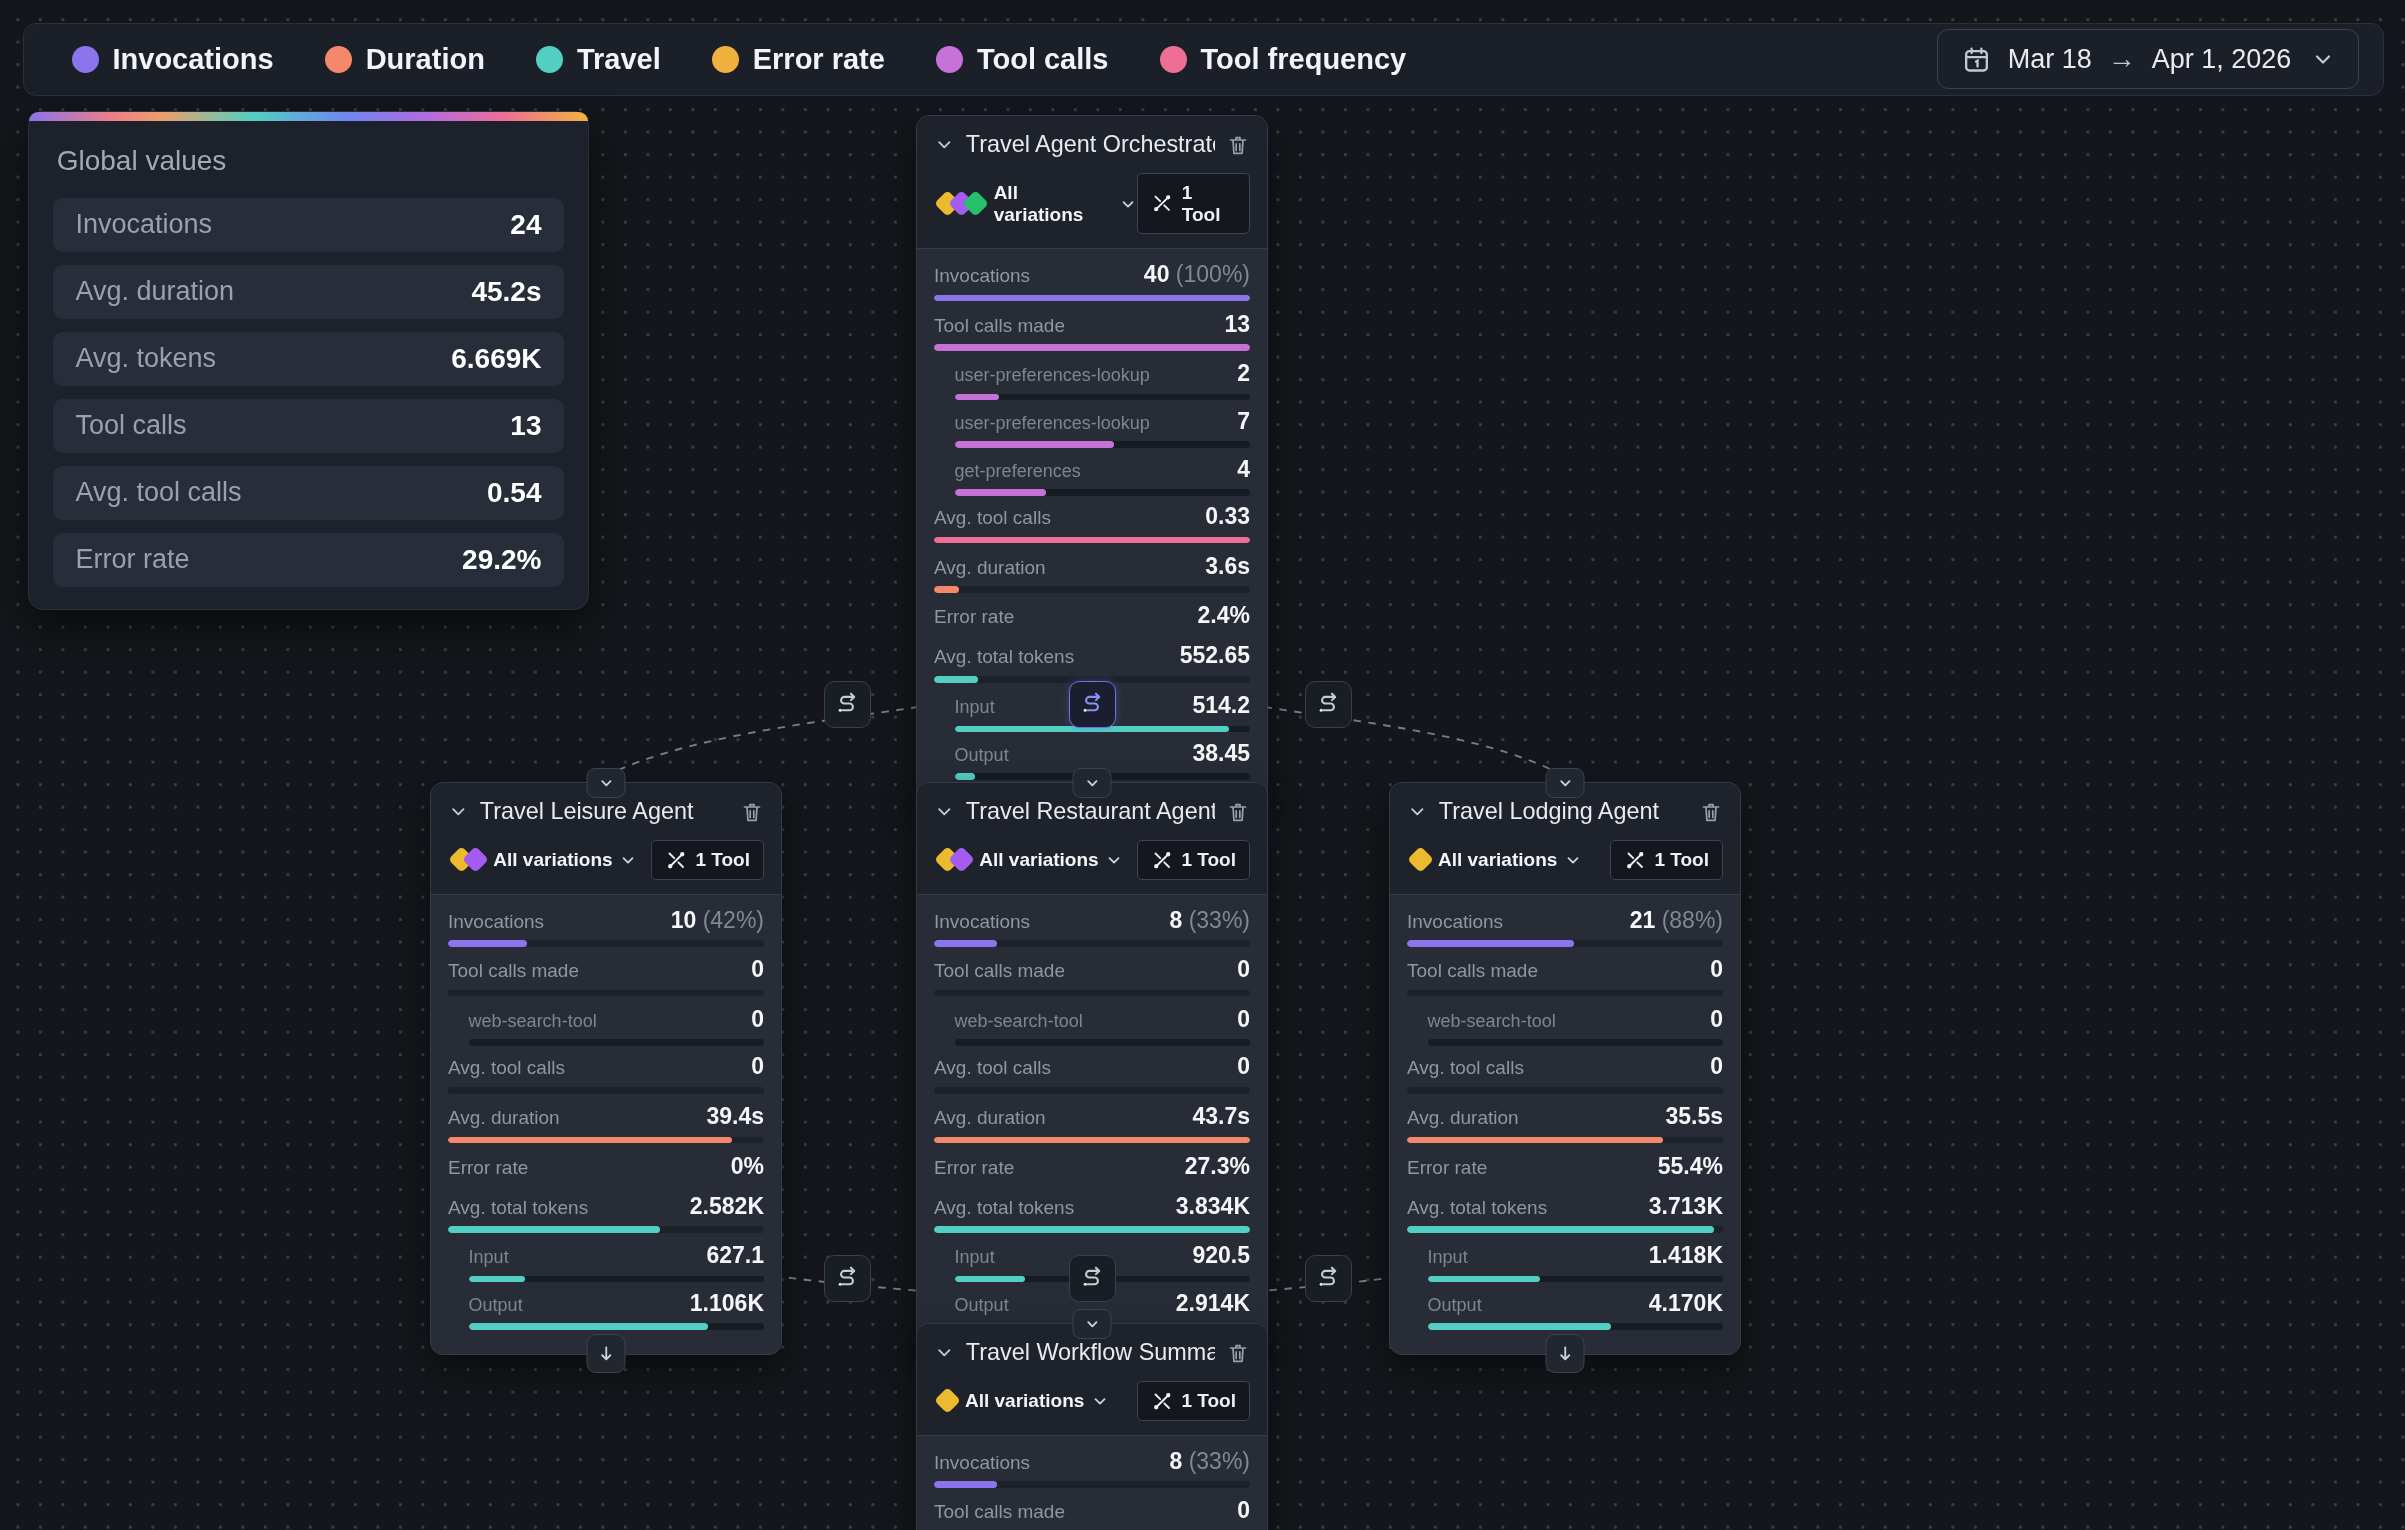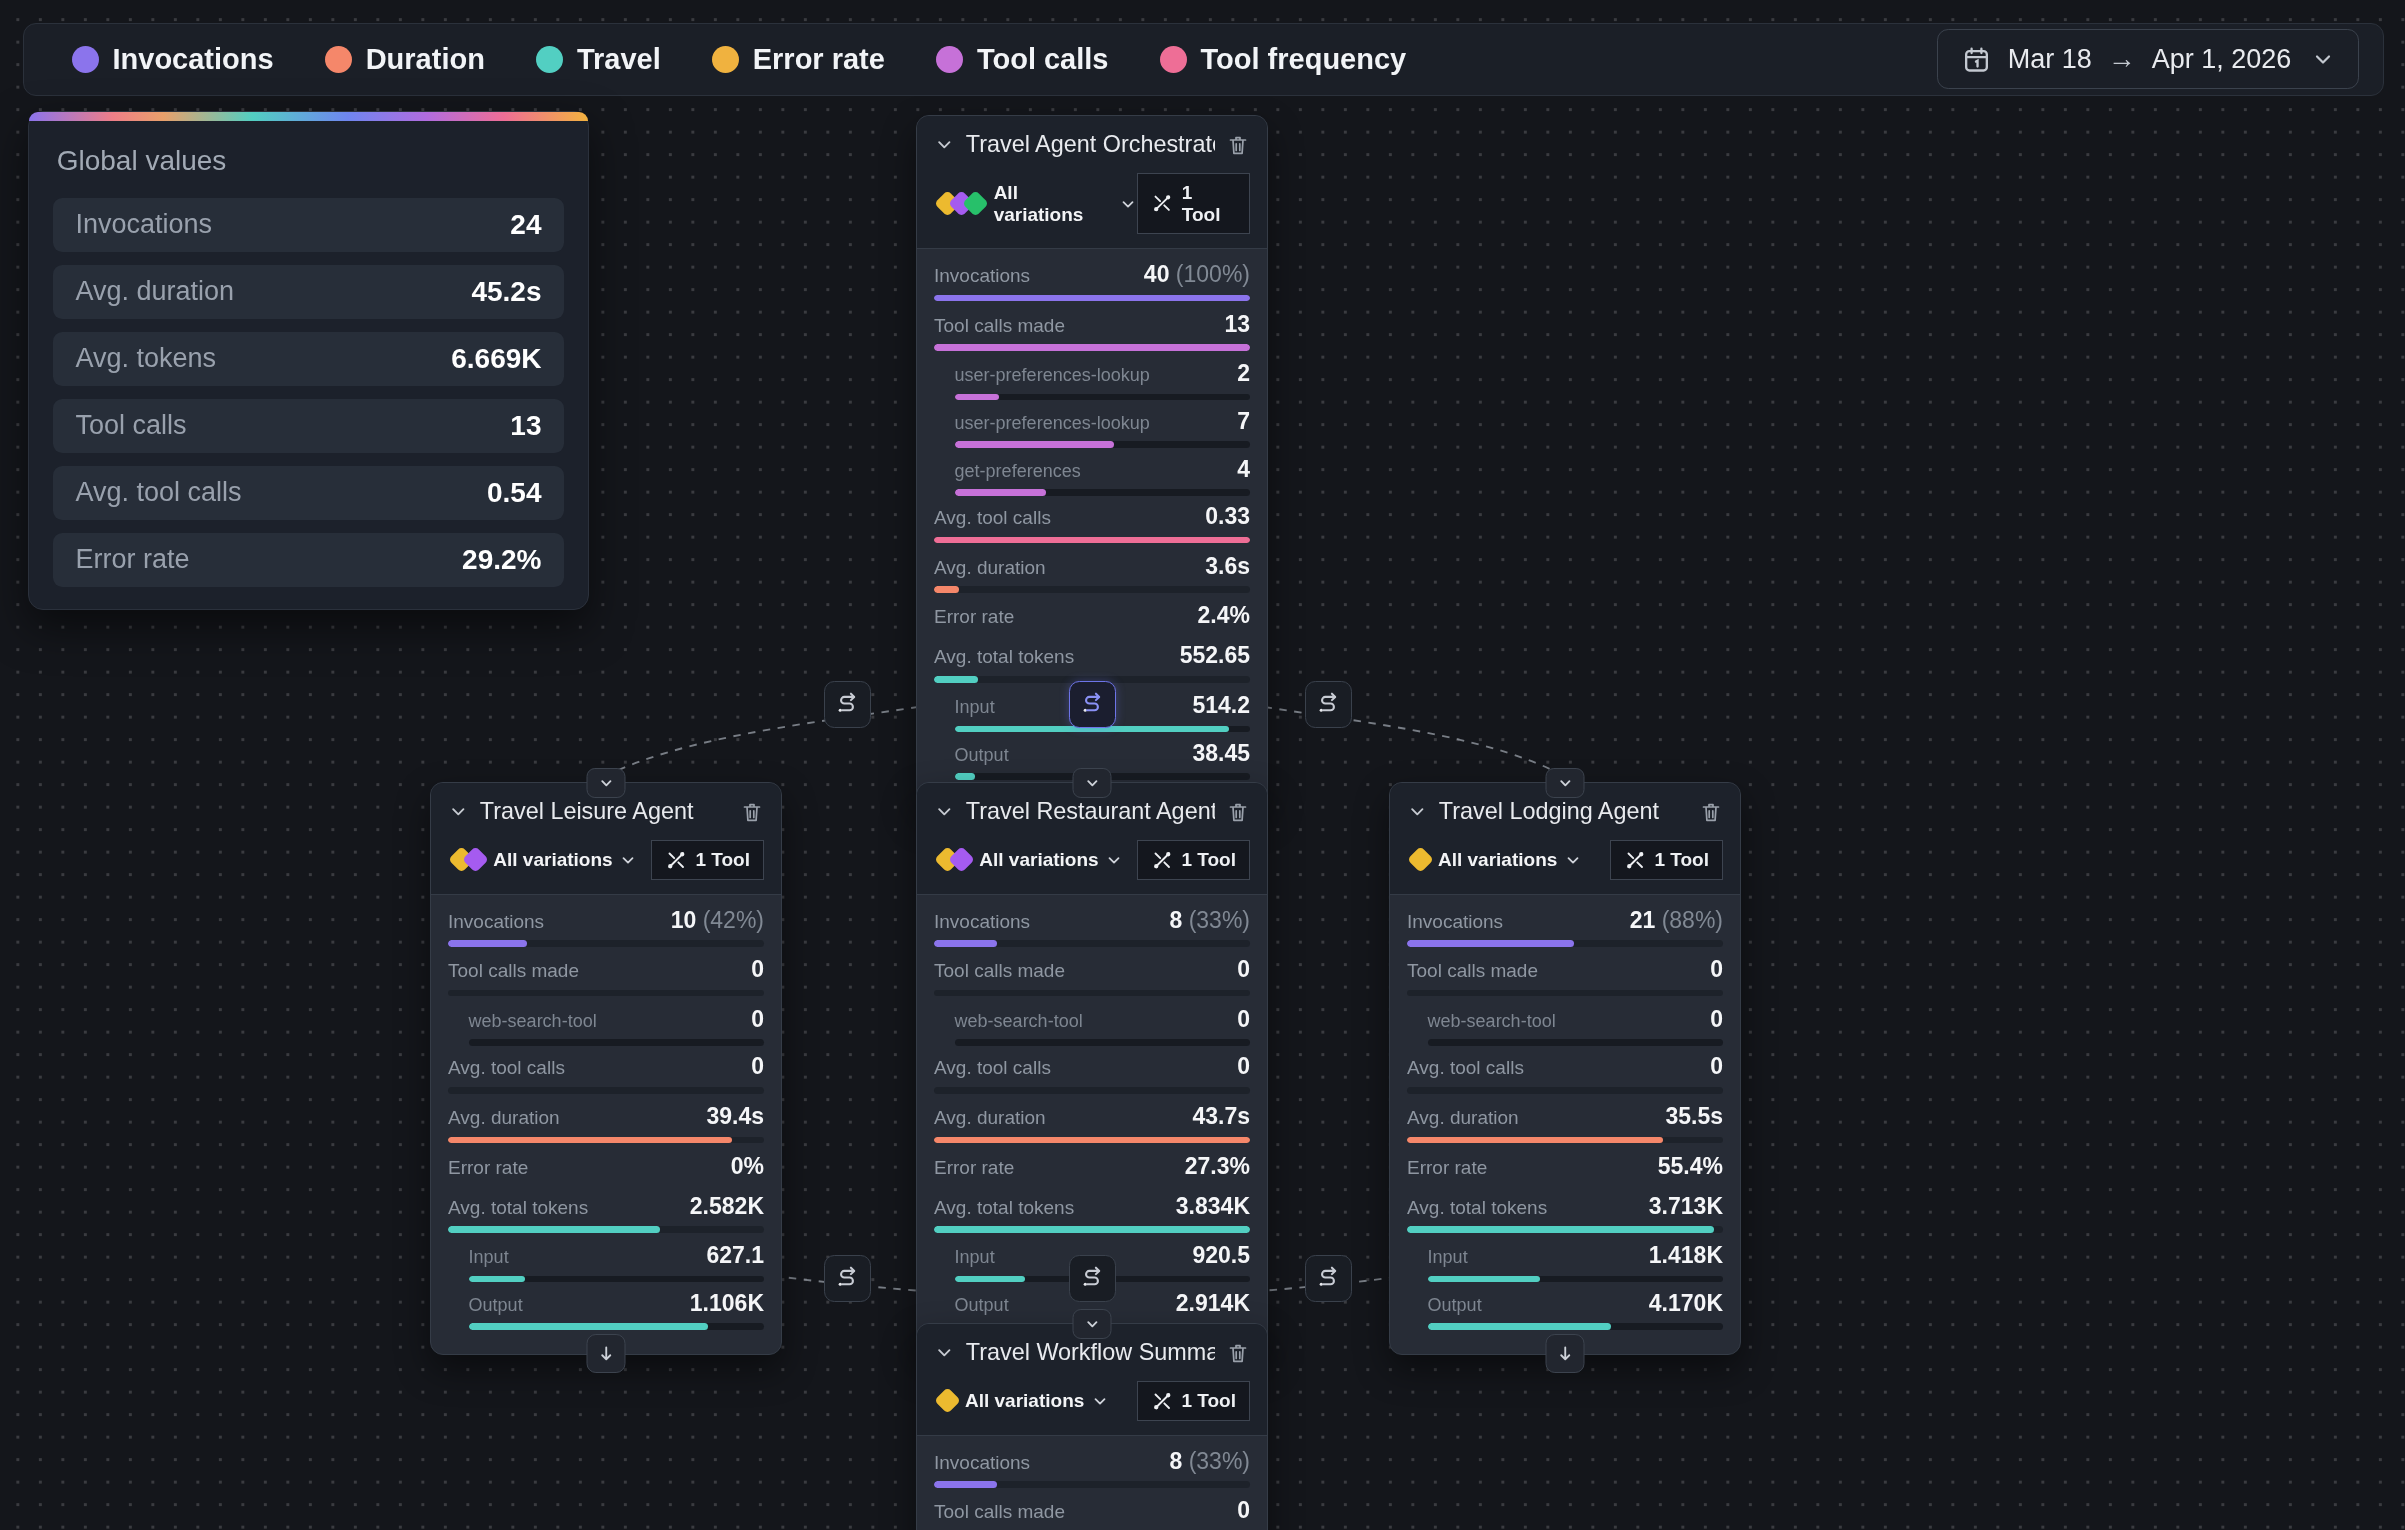--- a/index.html
+++ b/index.html
@@ -59,21 +59,21 @@
   .title-row .chevbtn{cursor:pointer;display:flex;}
   .ctitle{font-size:23.4px;color:#e8eaee;flex:1;white-space:nowrap;overflow:hidden;}
   .trash{cursor:pointer;display:flex;}
   .trash svg{stroke:#9aa1ab;}
   .var-row{display:flex;align-items:center;margin-top:15px;}
   .diamonds{display:flex;align-items:center;padding-left:3.7px;}
   .diamond{width:19px;height:19px;border-radius:4.7px;transform:rotate(45deg);margin-right:-4.7px;}
   .var-label{font-size:19px;font-weight:700;color:#f3f4f6;margin-left:13px;cursor:pointer;}
   .var-chev{margin-left:6.6px;display:flex;cursor:pointer;}
   .badge{margin-left:auto;display:flex;align-items:center;gap:8.4px;background:#14171e;border:0.9px solid #3d4450;
-         border-radius:0;padding:7.5px 13px;font-size:19px;font-weight:700;color:#eef0f3;cursor:pointer;}
+         border-radius:5px;padding:7.5px 13px;font-size:19px;font-weight:700;color:#eef0f3;cursor:pointer;}
   .badge svg{stroke:#eef0f3;}
 
   .card-body{padding:12px 17px 17px;}
   .metric{margin-bottom:8.4px;}
   .m-head{display:flex;justify-content:space-between;align-items:baseline;}
   .m-label{color:#8f97a2;font-size:19px;}
   .m-val{color:#f5f6f8;font-weight:700;font-size:23px;white-space:nowrap;}
   .pct{color:#818994;font-weight:400;}
   .track{height:6.6px;border-radius:3.7px;background:#1d222a;margin-top:6.6px;overflow:hidden;}
   .fill{height:100%;border-radius:3.7px;}

